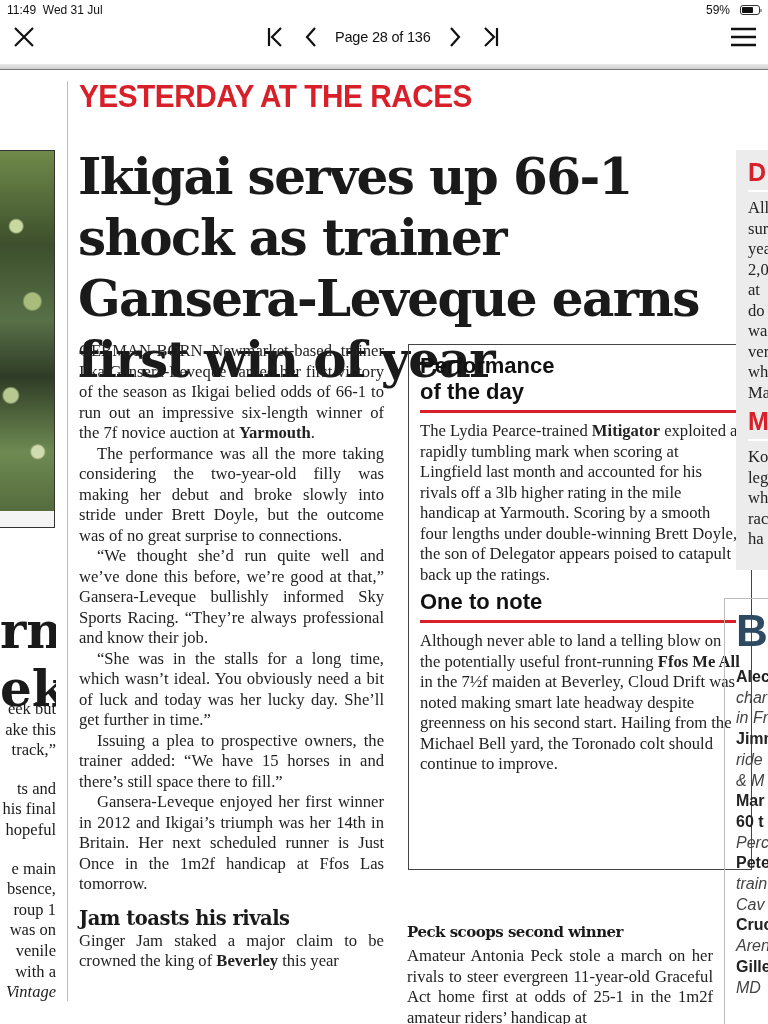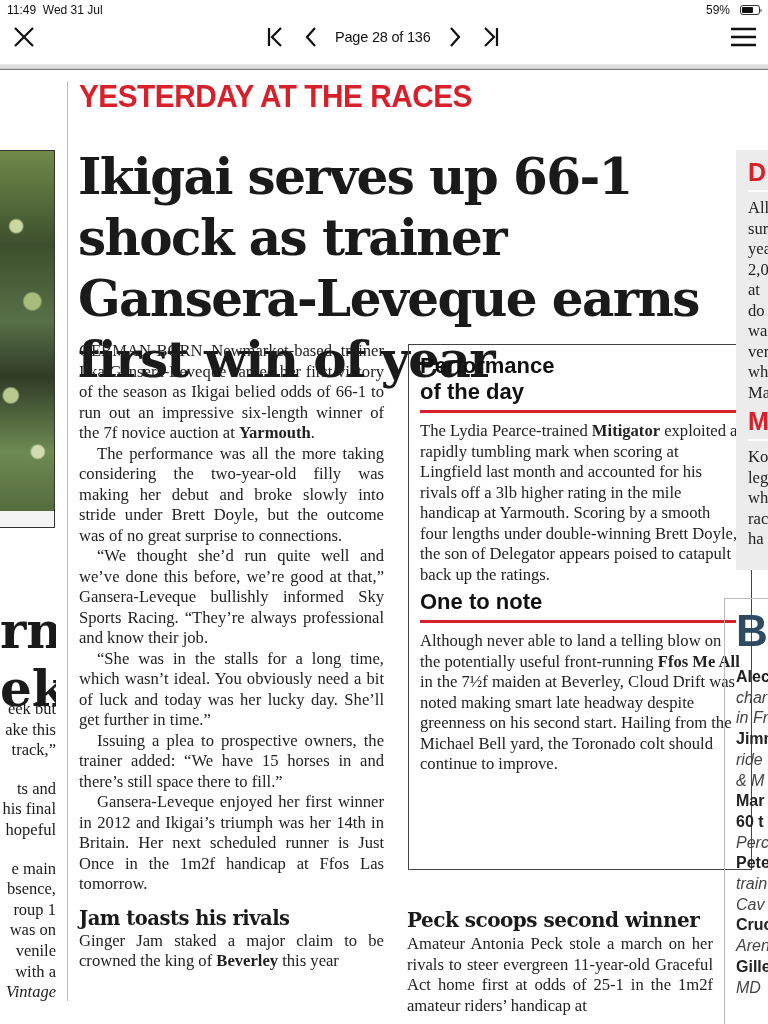--- a/index.html
+++ b/index.html
@@ -55,21 +55,21 @@
   
   .box { position: absolute; left: 408px; top: 273px; width: 344px; height: 526px; border: 1.5px solid #444; padding: 8px 11px 0 11px; }
   .box-title { font-family: "Liberation Sans", sans-serif; font-weight: bold; font-size: 22px; line-height: 26px; color: #111; }
   .box-rule { height: 3px; background: #d7202a; margin: 5px 4px 8px 0; }
   .box-text { font-size: 16.6px; line-height: 20.5px; color: #222; }
   .box-text b { font-weight: bold; }
   .box-title.second { margin-top: 4px; }
 
   
   .right-article { position: absolute; left: 407px; top: 833px; width: 306px; }
-  .right-article .subhead { margin-top: 4px; font-size: 20px; }
+  .right-article .subhead { margin-top: 16px; font-size: 15px; }
   .right-article .text { font-size: 16.6px; line-height: 20.5px; color: #222; margin-top: 2px; text-align: justify; }
 
   .rule-right { position: absolute; left: 724px; top: 818px; width: 1px; height: 120px; background: #bdbdbd; }
 
   
   .right-grey { position: absolute; left: 736px; top: 79px; width: 40px; height: 420px; background: #ececec; padding: 8px 0 0 12px; overflow: hidden; }
   .right-grey .hdr { font-family: "Liberation Sans", sans-serif; font-weight: bold; font-size: 25px; line-height: 28px; color: #d7202a; }
   .right-grey .rule { height: 2px; background: #fff; margin: 4px 0 6px 0; width: 60px; }
   .right-grey .txt { font-size: 16.6px; line-height: 20.5px; color: #222; white-space: nowrap; }
   .right-grey .hdr.second { margin-top: 4px; }

